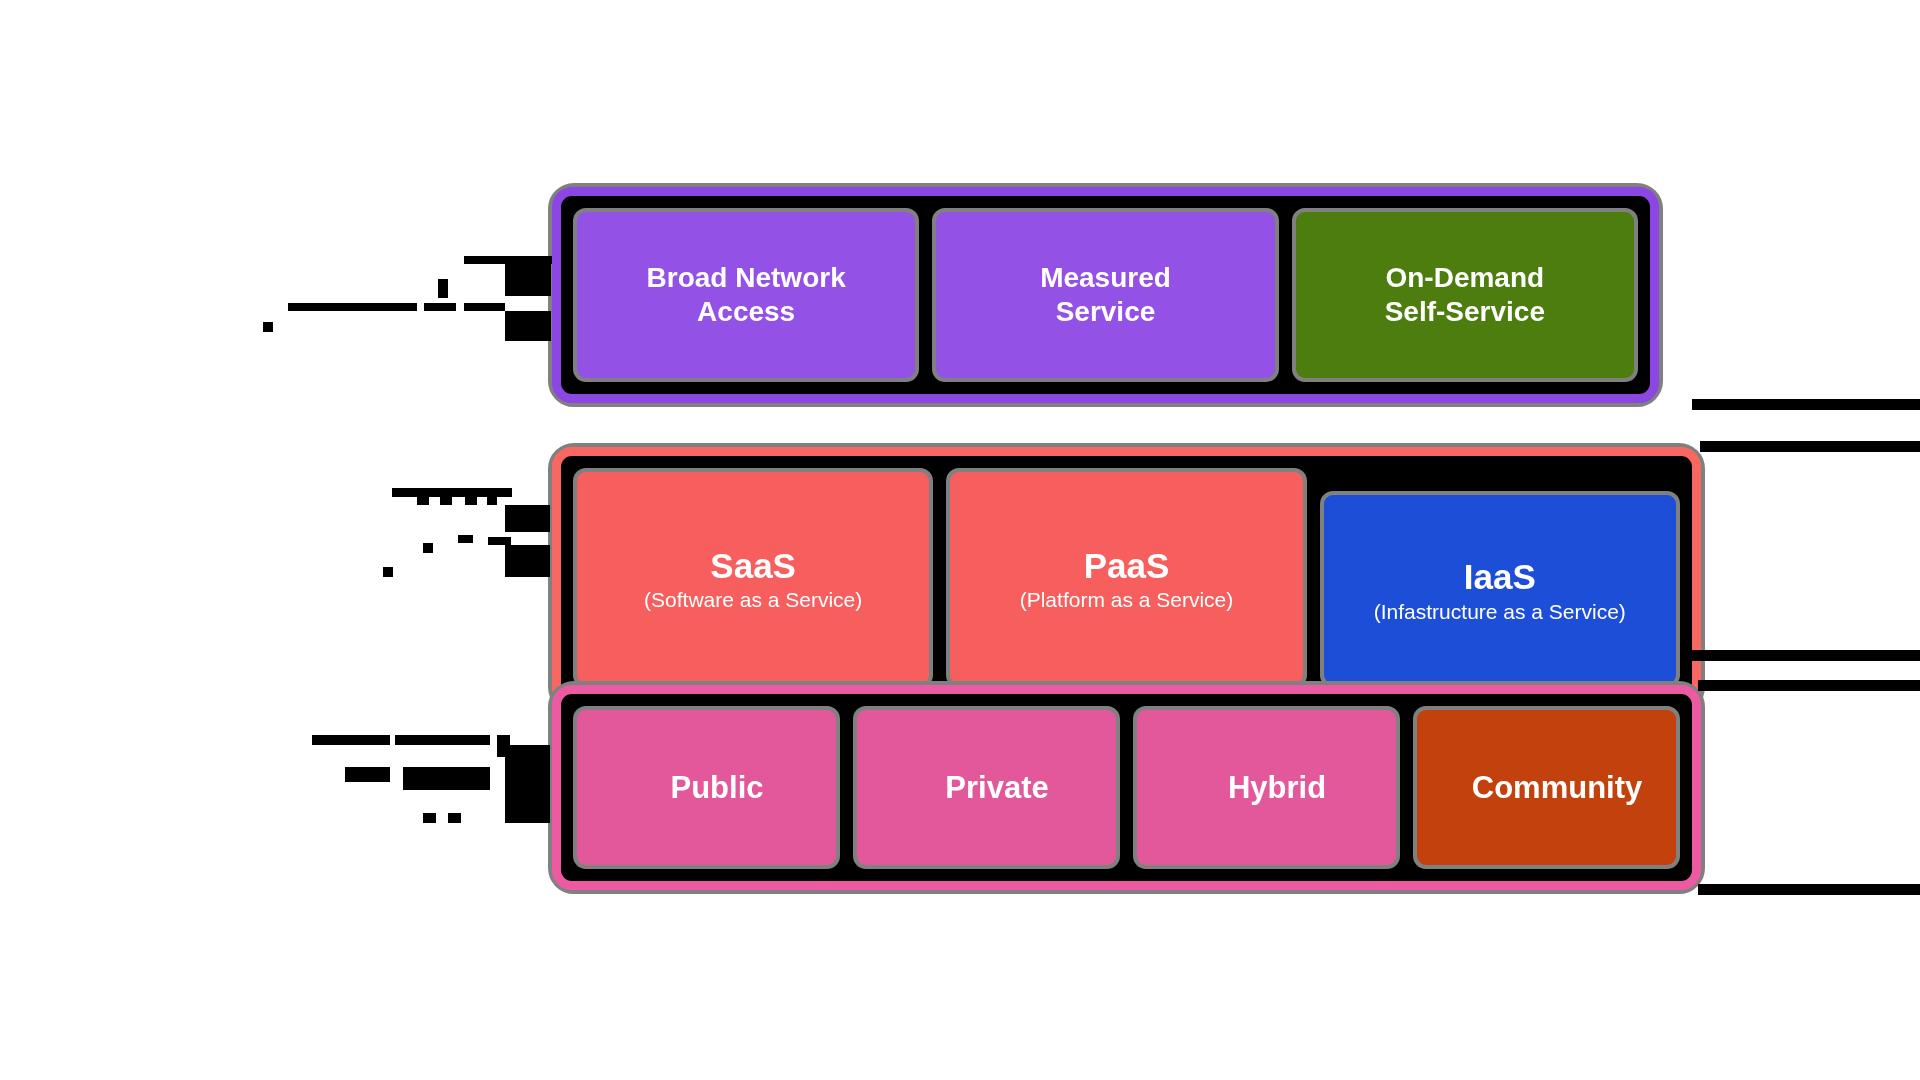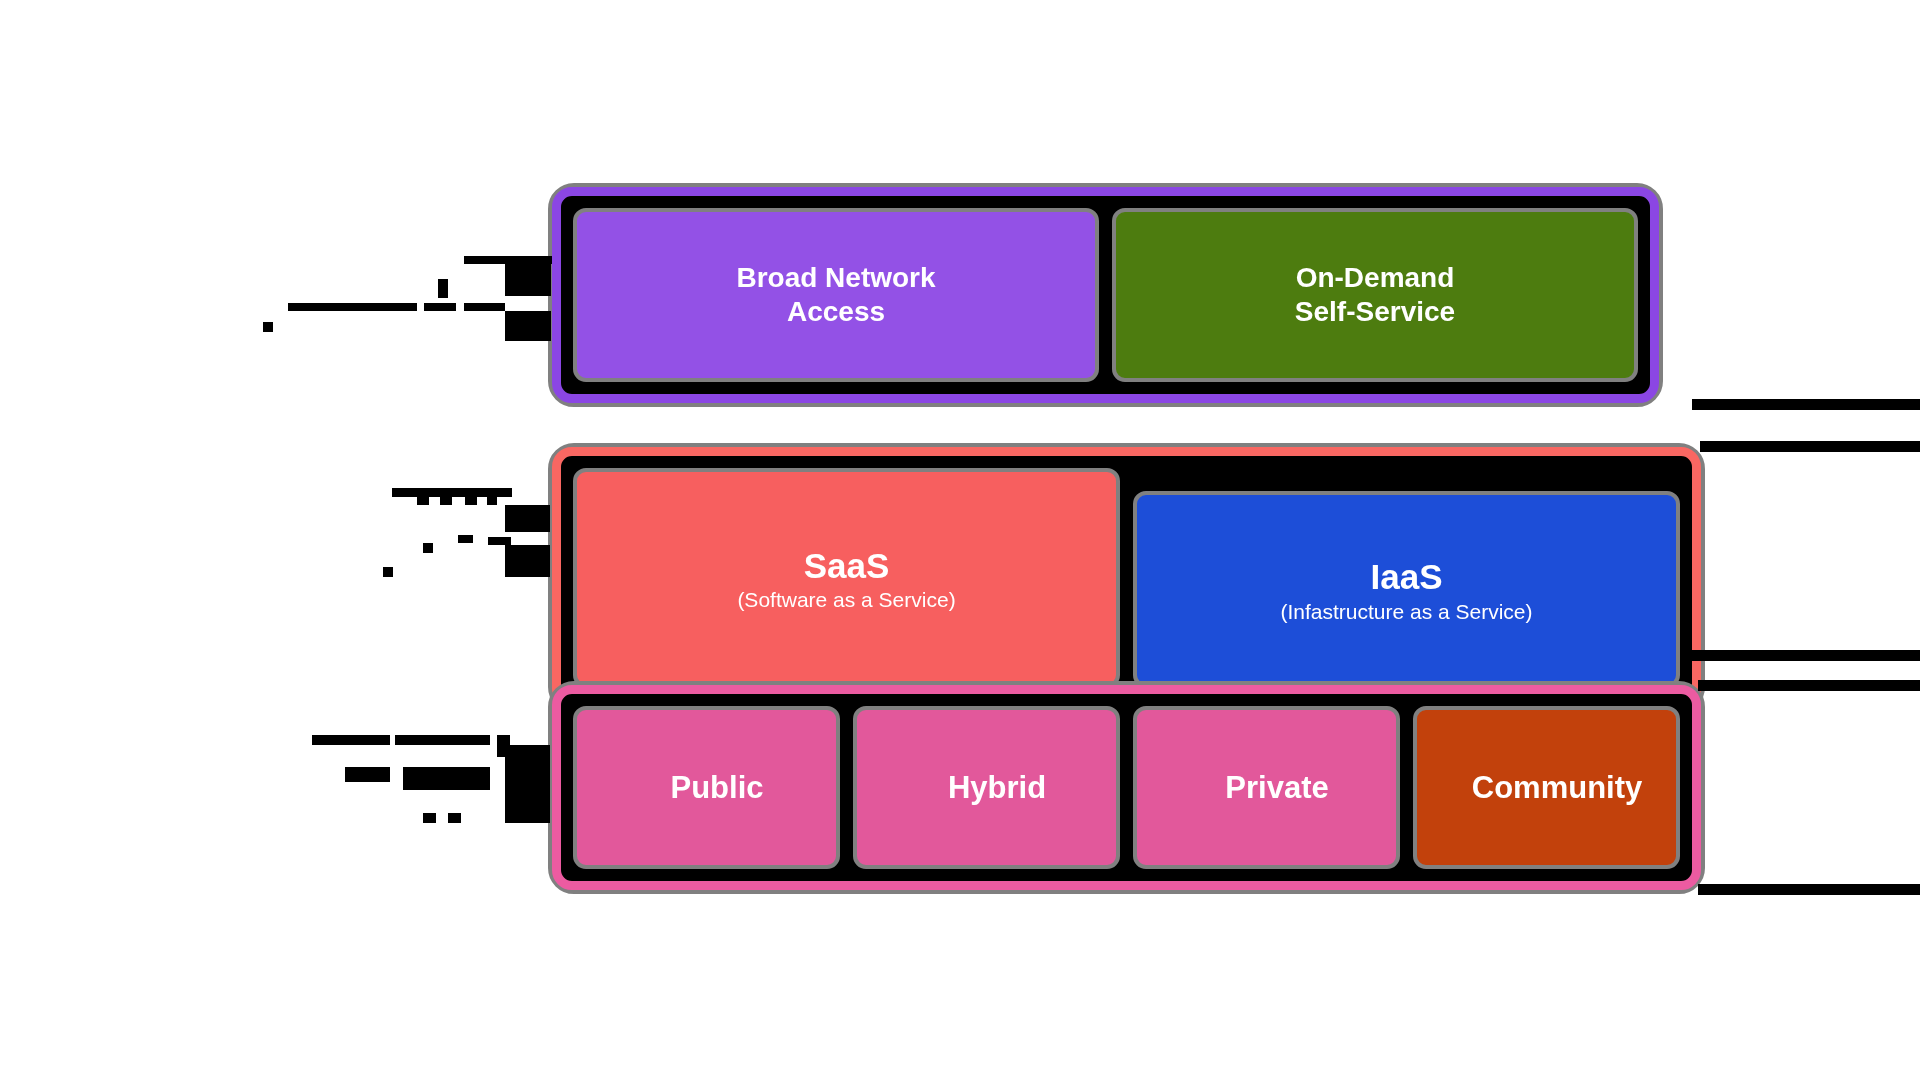--- a/index.html
+++ b/index.html
@@ -32,41 +32,44 @@
   .mark,.cline{position:absolute;background:#000000;}
 </style>
 </head>
 <body>
 
 <div class="panel" style="left:548px;top:183px;width:1115px;height:224px;">
   <div class="frame" style="border-color: rgb(139, 70, 228);">
     <div class="row" id="top-row">
         <div class="cell char-cell" style="background: rgb(147, 81, 230);">Broad Network
 Access</div>
+        <div class="cell char-cell" style="background: rgb(147, 81, 230);">Measured
+Service</div>
         <div class="cell char-cell" style="background: #4d7c0f;">On-Demand
 Self-Service</div>
       </div>
   </div>
 </div>
 
 <div class="panel" style="left:548px;top:443px;width:1157px;height:270px;">
   <div class="frame" style="border-color: rgb(249, 103, 98);">
     <div class="row" id="mid-row">
         <div class="cell" style="background: rgb(247, 95, 95);"><div class="svc-title">SaaS</div><div class="svc-sub">(Software as a Service)</div></div>
+        <div class="cell" style="background: rgb(247, 95, 95);"><div class="svc-title">PaaS</div><div class="svc-sub">(Platform as a Service)</div></div>
         <div class="cell" style="background: #1d4ed8; margin-top: 23px;"><div class="svc-title">IaaS</div><div class="svc-sub">(Infastructure as a Service)</div></div>
       </div>
   </div>
 </div>
 
 <div class="panel" style="left:548px;top:681px;width:1157px;height:213px;">
   <div class="frame" style="border-color: rgb(236, 91, 161);">
     <div class="row" id="bot-row">
         <div class="cell dep-cell" style="background: rgb(226, 88, 155);">Public</div>
+        <div class="cell dep-cell" style="background: rgb(226, 88, 155);">Private</div>
         <div class="cell dep-cell" style="background: rgb(226, 88, 155);">Hybrid</div>
-        <div class="cell dep-cell" style="background: rgb(226, 88, 155);">Private</div>
         <div class="cell dep-cell" style="background: #c2410c;">Community</div>
       </div>
   </div>
 </div>
 
 <div id="overlay-layer">
     <div class="mark" style="left: 464px; top: 256px; width: 88px; height: 8px; background: rgb(0, 0, 0);"></div>
     <div class="mark" style="left: 505px; top: 264px; width: 46px; height: 32px; background: rgb(0, 0, 0);"></div>
     <div class="mark" style="left: 438px; top: 279px; width: 10px; height: 19px; background: rgb(0, 0, 0);"></div>
     <div class="mark" style="left: 288px; top: 303px; width: 129px; height: 8px; background: rgb(0, 0, 0);"></div>

